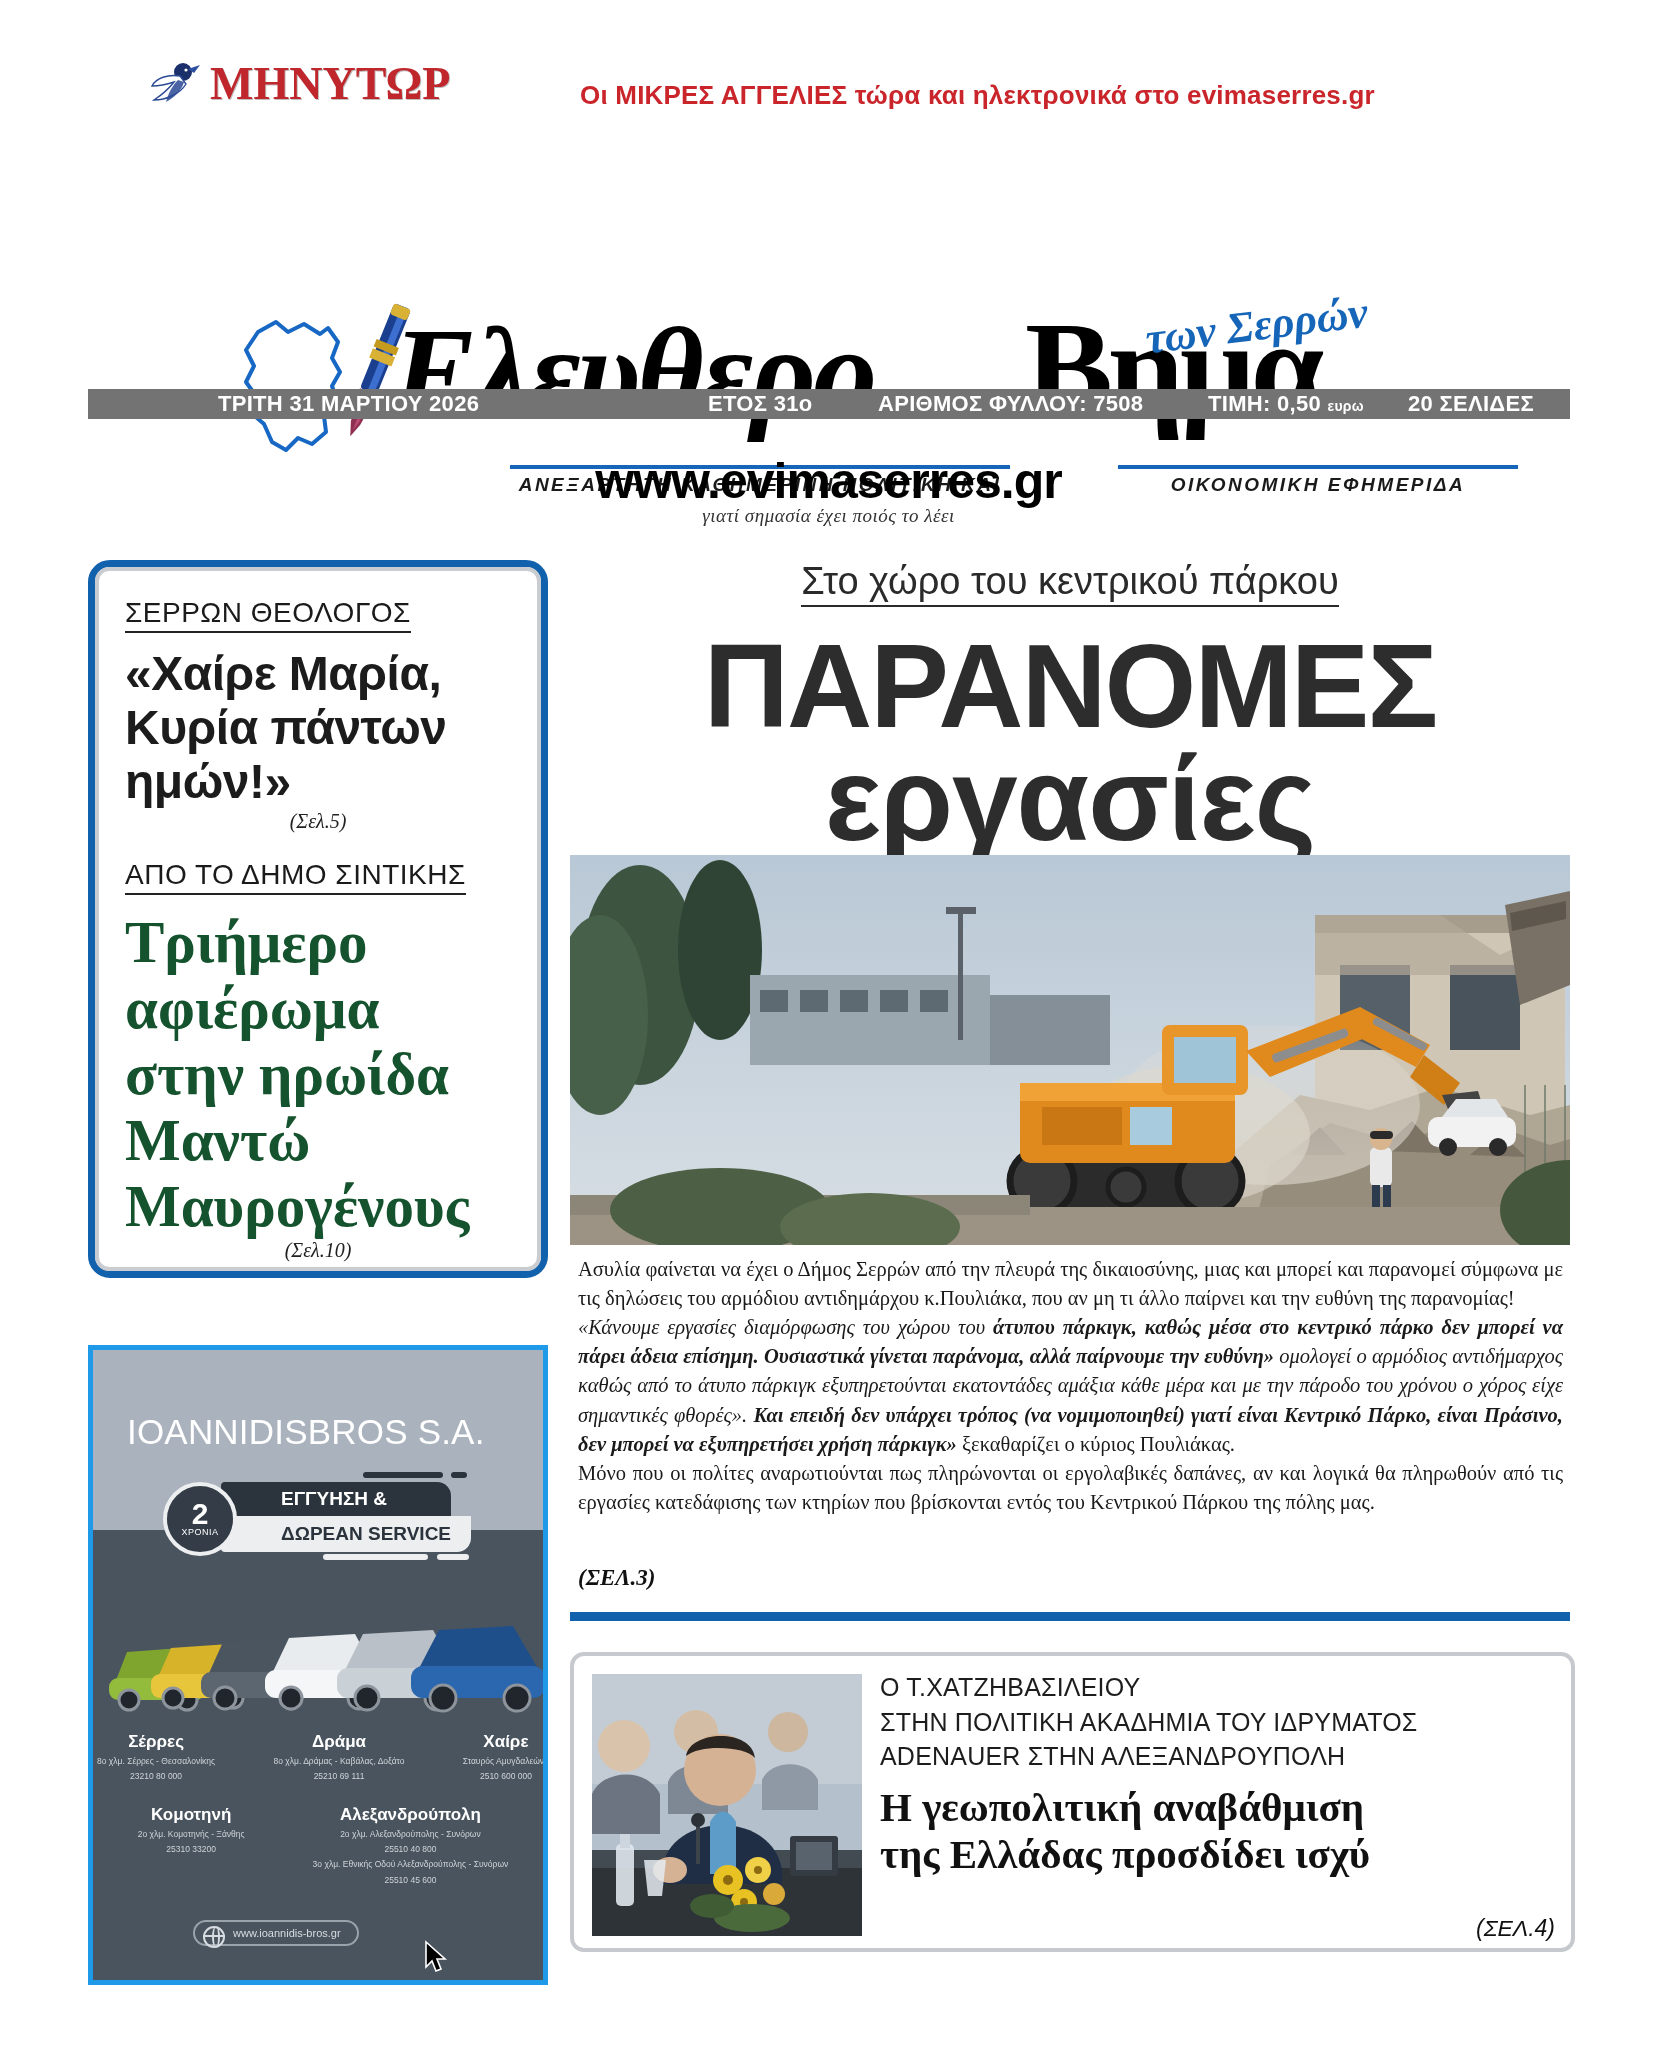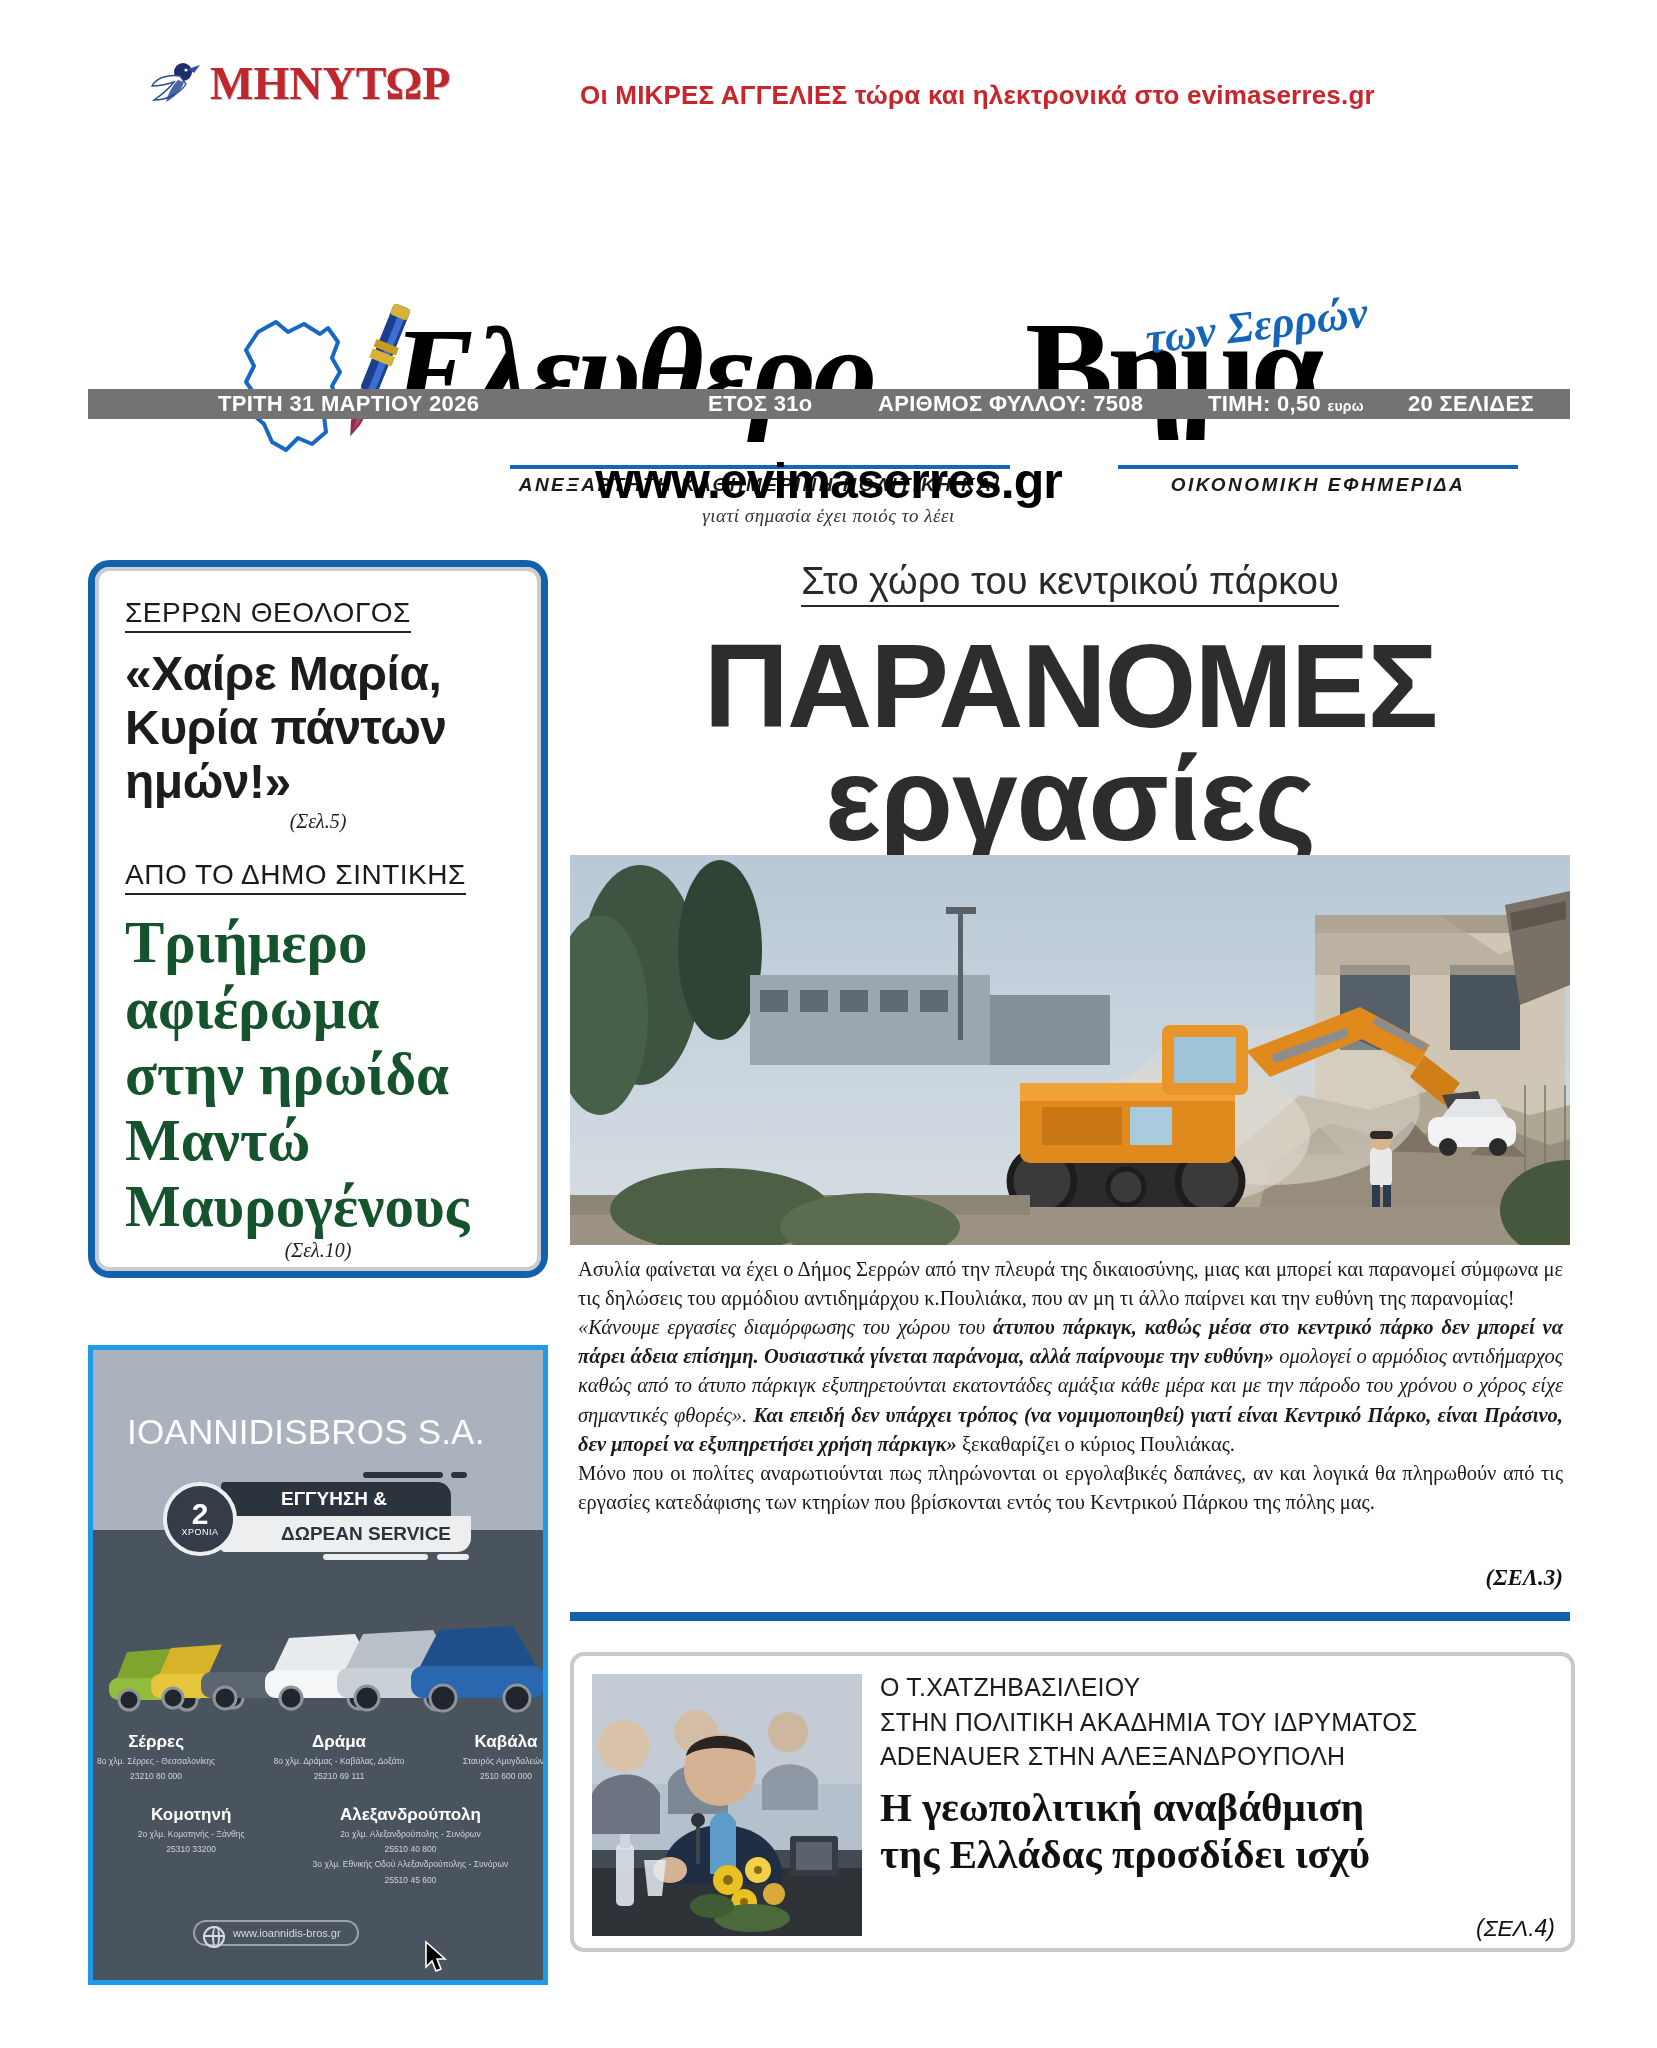--- a/index.html
+++ b/index.html
@@ -209,21 +209,21 @@
     position: absolute; left: 578px; top: 1255px; width: 985px;
     font-family: "Liberation Serif", serif;
     font-size: 20.5px; line-height: 1.42; color: #1a1a1a;
     text-align: justify;
   }
   .article-body p { margin-bottom: 0; }
   .article-body .it { font-style: italic; }
   .article-body .bit { font-style: italic; font-weight: bold; }
   .main-ref {
     position: absolute; left: 578px; top: 1565px; width: 985px;
-    text-align: right; font-family: "Liberation Serif", serif;
+    text-align: left; font-family: "Liberation Serif", serif;
     font-style: italic; font-weight: bold; font-size: 23px; color: #111;
   }
   .blue-divider {
     position: absolute; left: 570px; top: 1612px; width: 1000px; height: 9px; background: #1161ad;
   }
 
   
   .bottom-box {
     position: absolute; left: 570px; top: 1652px; width: 1005px; height: 300px;
     border: 4px solid #c6c9ce; border-radius: 14px; background: #fff;
@@ -413,21 +413,21 @@
           <div class="city">Σέρρες</div>
           <div class="addr">8ο χλμ. Σέρρες - Θεσσαλονίκης</div>
           <div class="addr">23210 80 000</div>
         </div>
         <div class="branch">
           <div class="city">Δράμα</div>
           <div class="addr">8ο χλμ. Δράμας - Καβάλας, Δοξάτο</div>
           <div class="addr">25210 69 111</div>
         </div>
         <div class="branch">
-          <div class="city">Καβάλα</div>
+          <div class="city">Χαίρε</div>
           <div class="addr">Σταυρός Αμυγδαλεώνα</div>
           <div class="addr">2510 600 000</div>
         </div>
       </div>
       <div class="branch-row-2">
         <div class="branch">
           <div class="city">Κομοτηνή</div>
           <div class="addr">2ο χλμ. Κομοτηνής - Ξάνθης</div>
           <div class="addr">25310 33200</div>
         </div>

